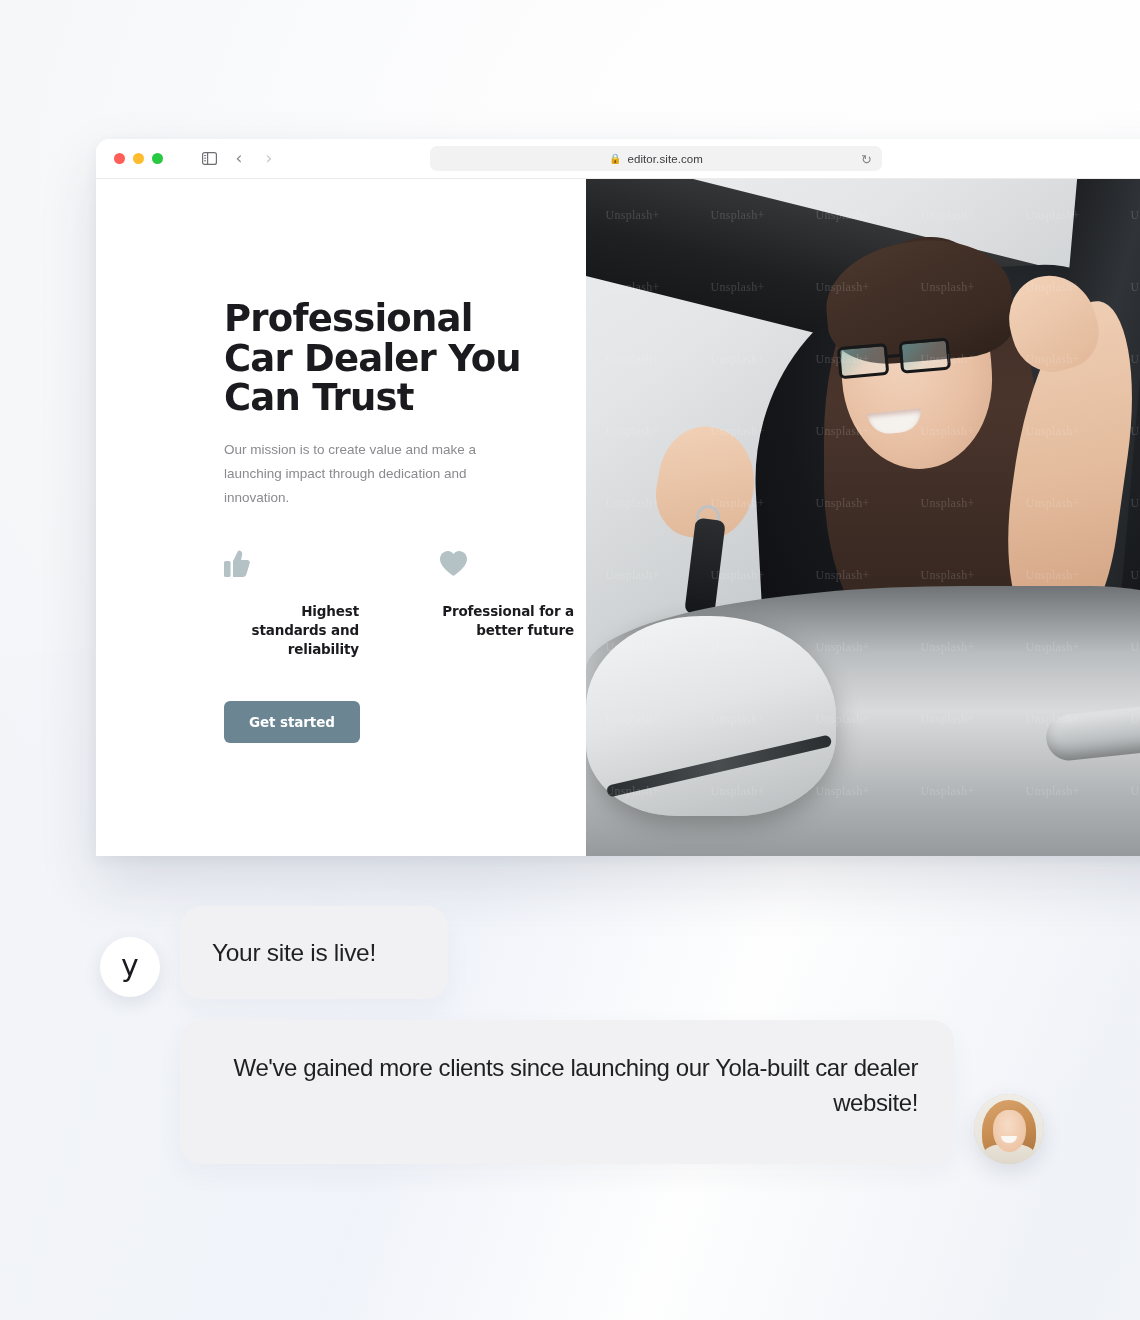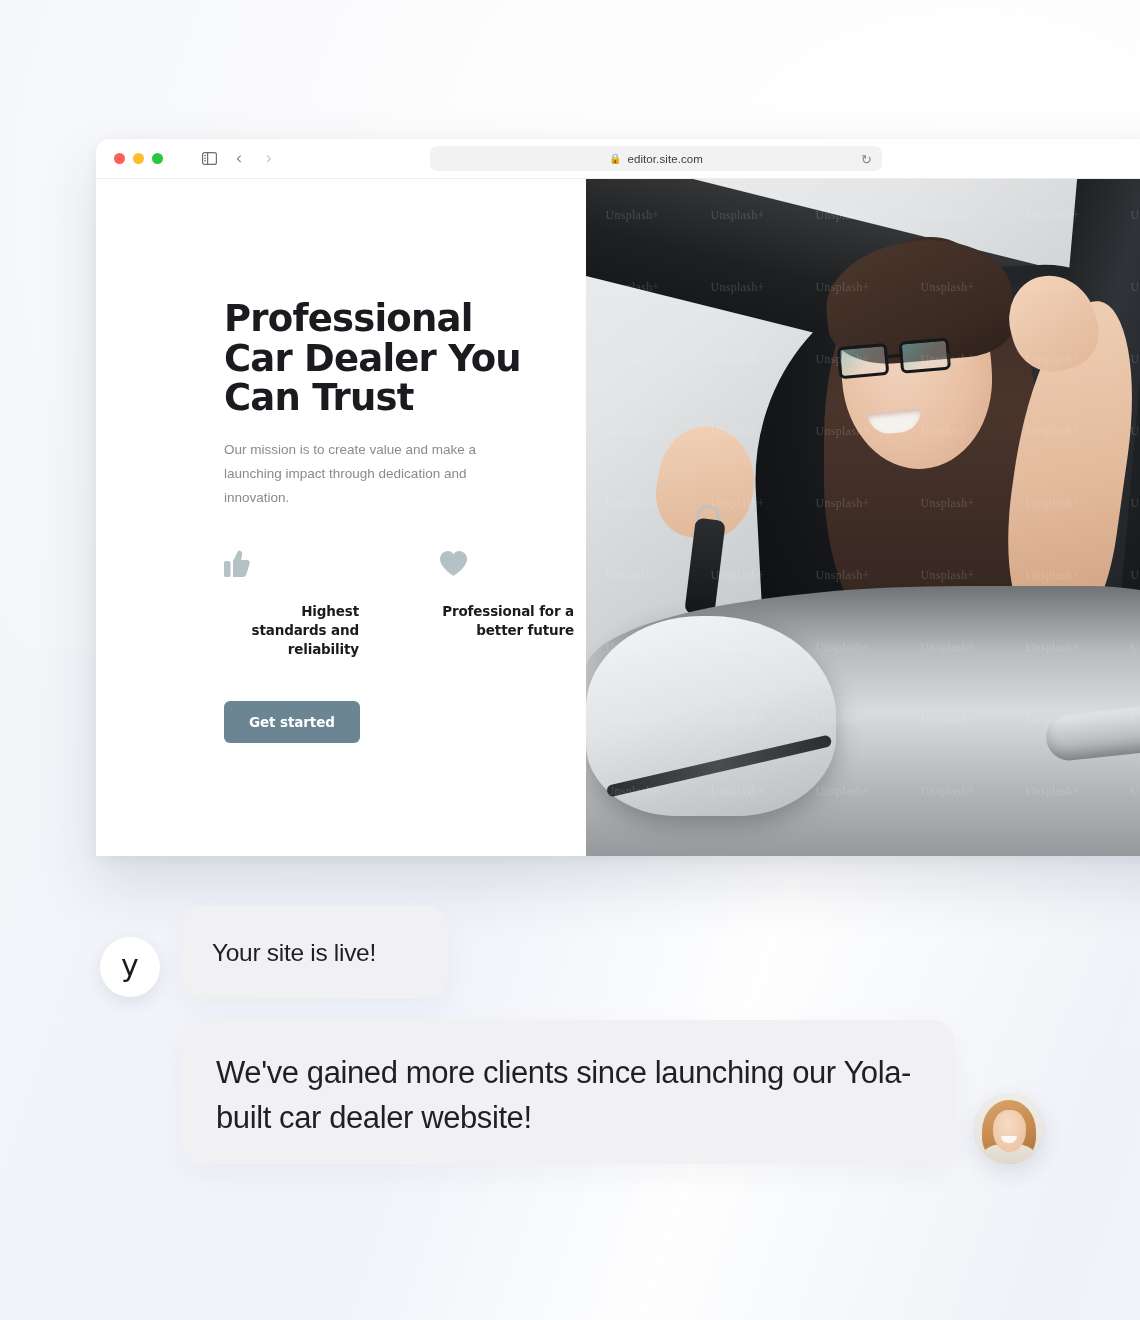--- a/index.html
+++ b/index.html
@@ -396,34 +396,35 @@
     margin-top: -2px;
   }
 
   .bubble {
     position: absolute;
     background: #f1f1f3;
     border-radius: 22px;
     color: #1f2024;
     pointer-events: auto;
     box-shadow: 0 10px 28px rgba(40,50,70,0.045);
+    text-align: right;
   }
   .bubble-1 {
     left: 180px; top: 906px;
     width: 268px; height: 93px;
     display: flex; align-items: center;
     padding: 0 32px;
     font-size: 24.5px;
     letter-spacing: -0.3px;
   }
   .bubble-2 {
     left: 180px; top: 1020px;
     width: 774px; height: 144px;
     padding: 30px 36px;
-    font-size: 31px;
+    font-size: 24px;
     line-height: 1.46;
     letter-spacing: -0.4px;
   }
 
   .avatar-user {
     position: absolute;
     left: 974px; top: 1094px;
     width: 70px; height: 70px;
     border-radius: 50%;
     overflow: hidden;

